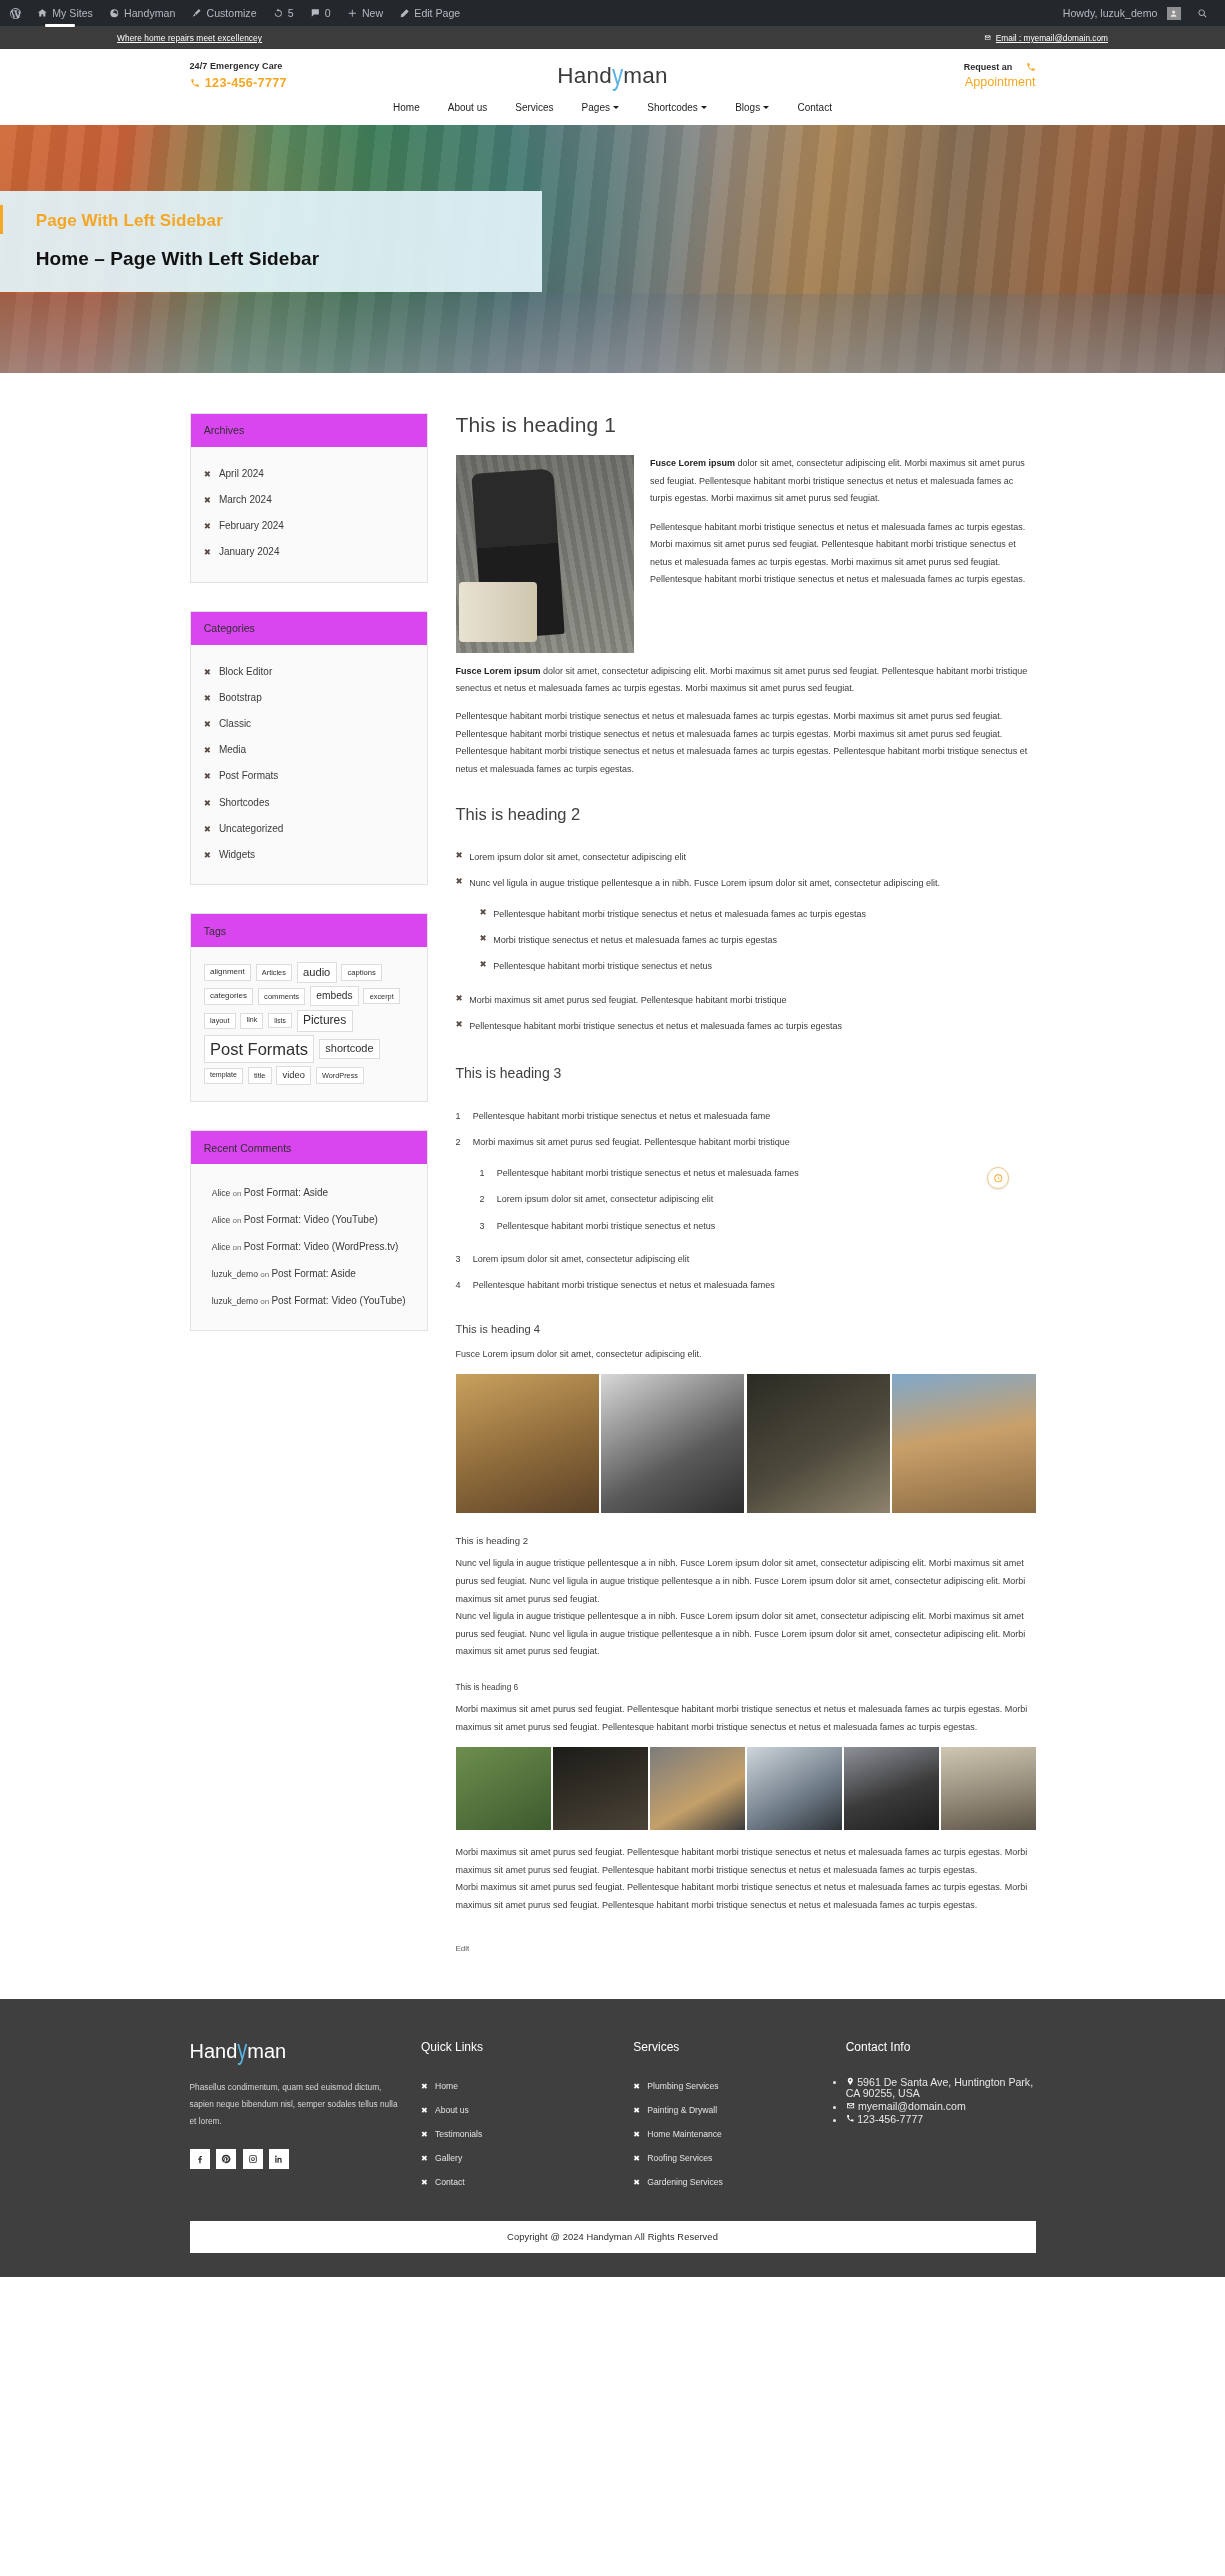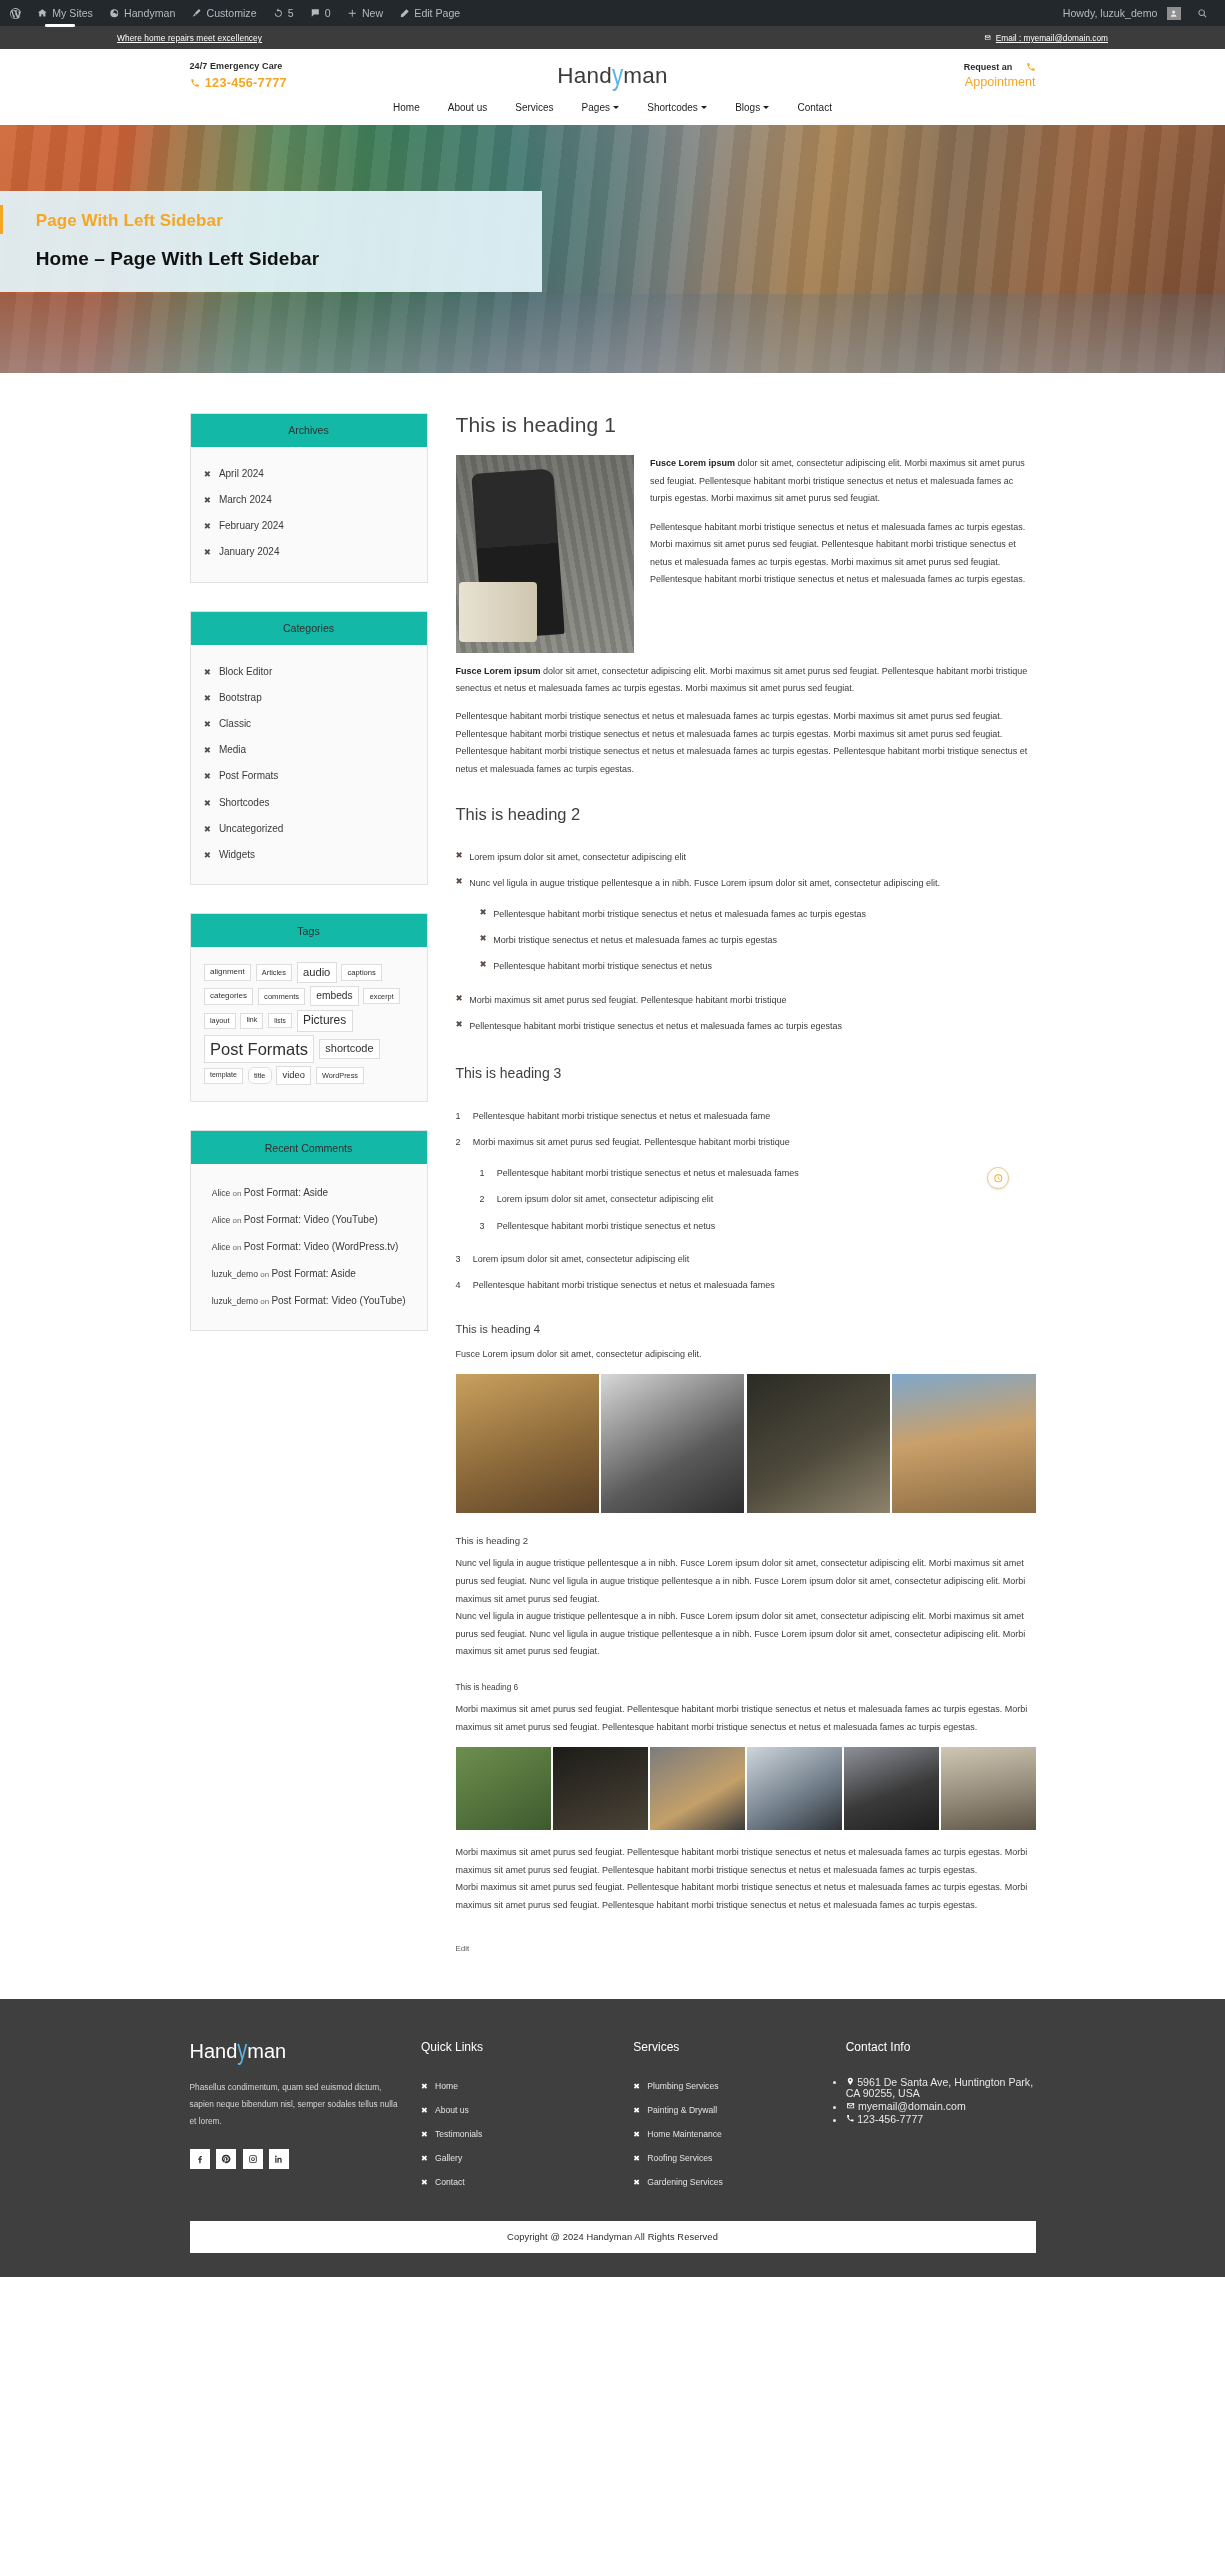--- a/index.html
+++ b/index.html
@@ -105,21 +105,21 @@
   .hero-sub { color: #f5a623; font-size: 17px; font-weight: 700; letter-spacing: 0.1px; padding-left: 13.2px; }
   .hero-title { color: #111; font-size: 19px; font-weight: 700; margin-top: 17px; padding-left: 13.2px; letter-spacing: 0.1px; }
 
   
   .page-wrap { width: 846px; margin: 0 auto; display: flex; gap: 28px; padding: 40px 0 46px; }
   .sidebar { width: 238px; flex: none; }
   .content { flex: 1; }
 
   
   .widget { border: 0.7px solid #e2e2e2; background: #fafafa; margin-bottom: 28px; }
-  .widget-head { background: #14b8a6; padding: 10.6px 13.2px; text-align: center; }
+  .widget-head { background: #d946ef; padding: 10.6px 13.2px; }
   .widget-head h3 { font-size: 10.6px; font-weight: 400; color: #2f2f2f; }
   .widget-body { padding: 14.5px 13.2px 16px; }
   .widget-list { list-style: none; }
   .widget-list li {
     display: flex; align-items: flex-start; gap: 8px;
     font-size: 10px; color: #3a3a3a; padding: 6.6px 0;
   }
   .xmark { color: #5b4b45; font-size: 8.6px; line-height: 1.5; flex: none; }
 
   .tagcloud { display: flex; flex-wrap: wrap; gap: 3.3px 4.6px; align-items: center; }
@@ -475,21 +475,21 @@
             <a style="font-size: 7.6px;">comments</a>
             <a style="font-size: 10.2px;">embeds</a>
             <a style="font-size: 7.3px;">excerpt</a>
             <a style="font-size: 7.3px;">layout</a>
             <a style="font-size: 7px;">link</a>
             <a style="font-size: 6.6px;">lists</a>
             <a style="font-size: 12px;">Pictures</a>
             <a style="font-size: 16.5px;">Post Formats</a>
             <a style="font-size: 11px;">shortcode</a>
             <a style="font-size: 7px;">template</a>
-            <a style="font-size: 7.3px; border-radius: 6px;">title</a>
+            <a style="font-size: 7.3px;">title</a>
             <a style="font-size: 9.3px;">video</a>
             <a style="font-size: 7.3px;">WordPress</a>
           </div>
       </div>
     </div>
 
     <div class="widget">
       <div class="widget-head">
           <h3>Recent Comments</h3>
         </div>

